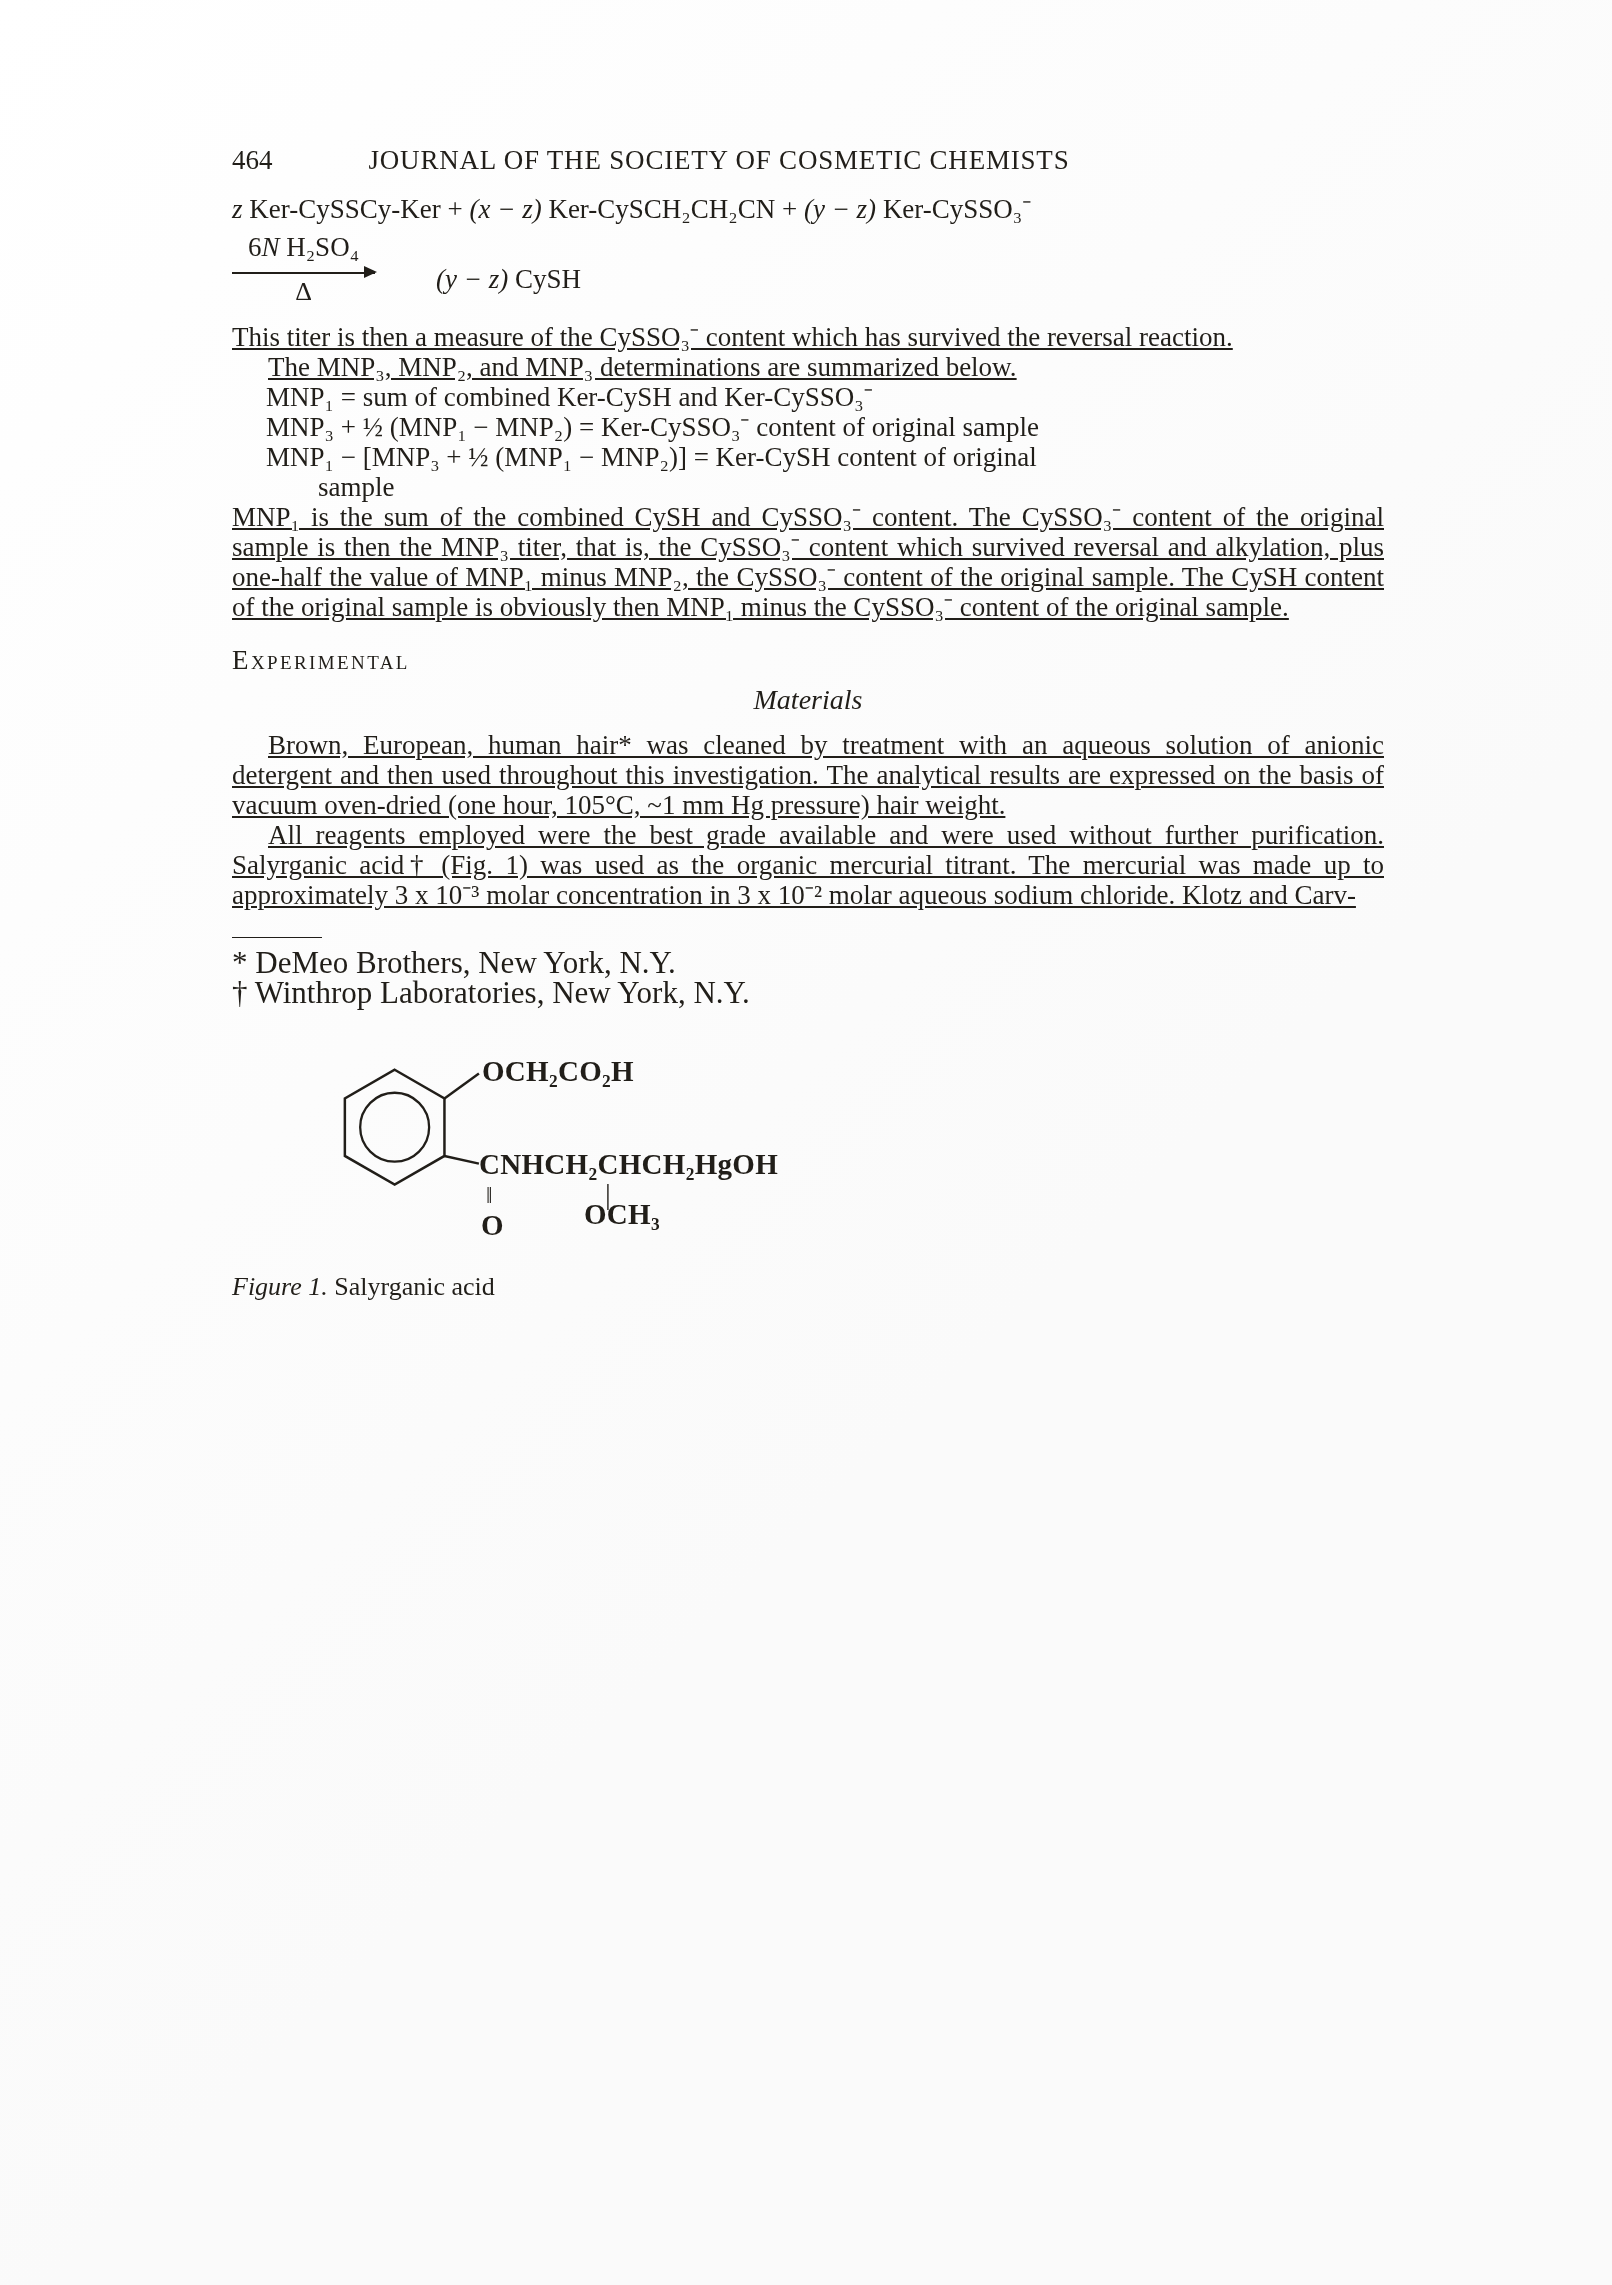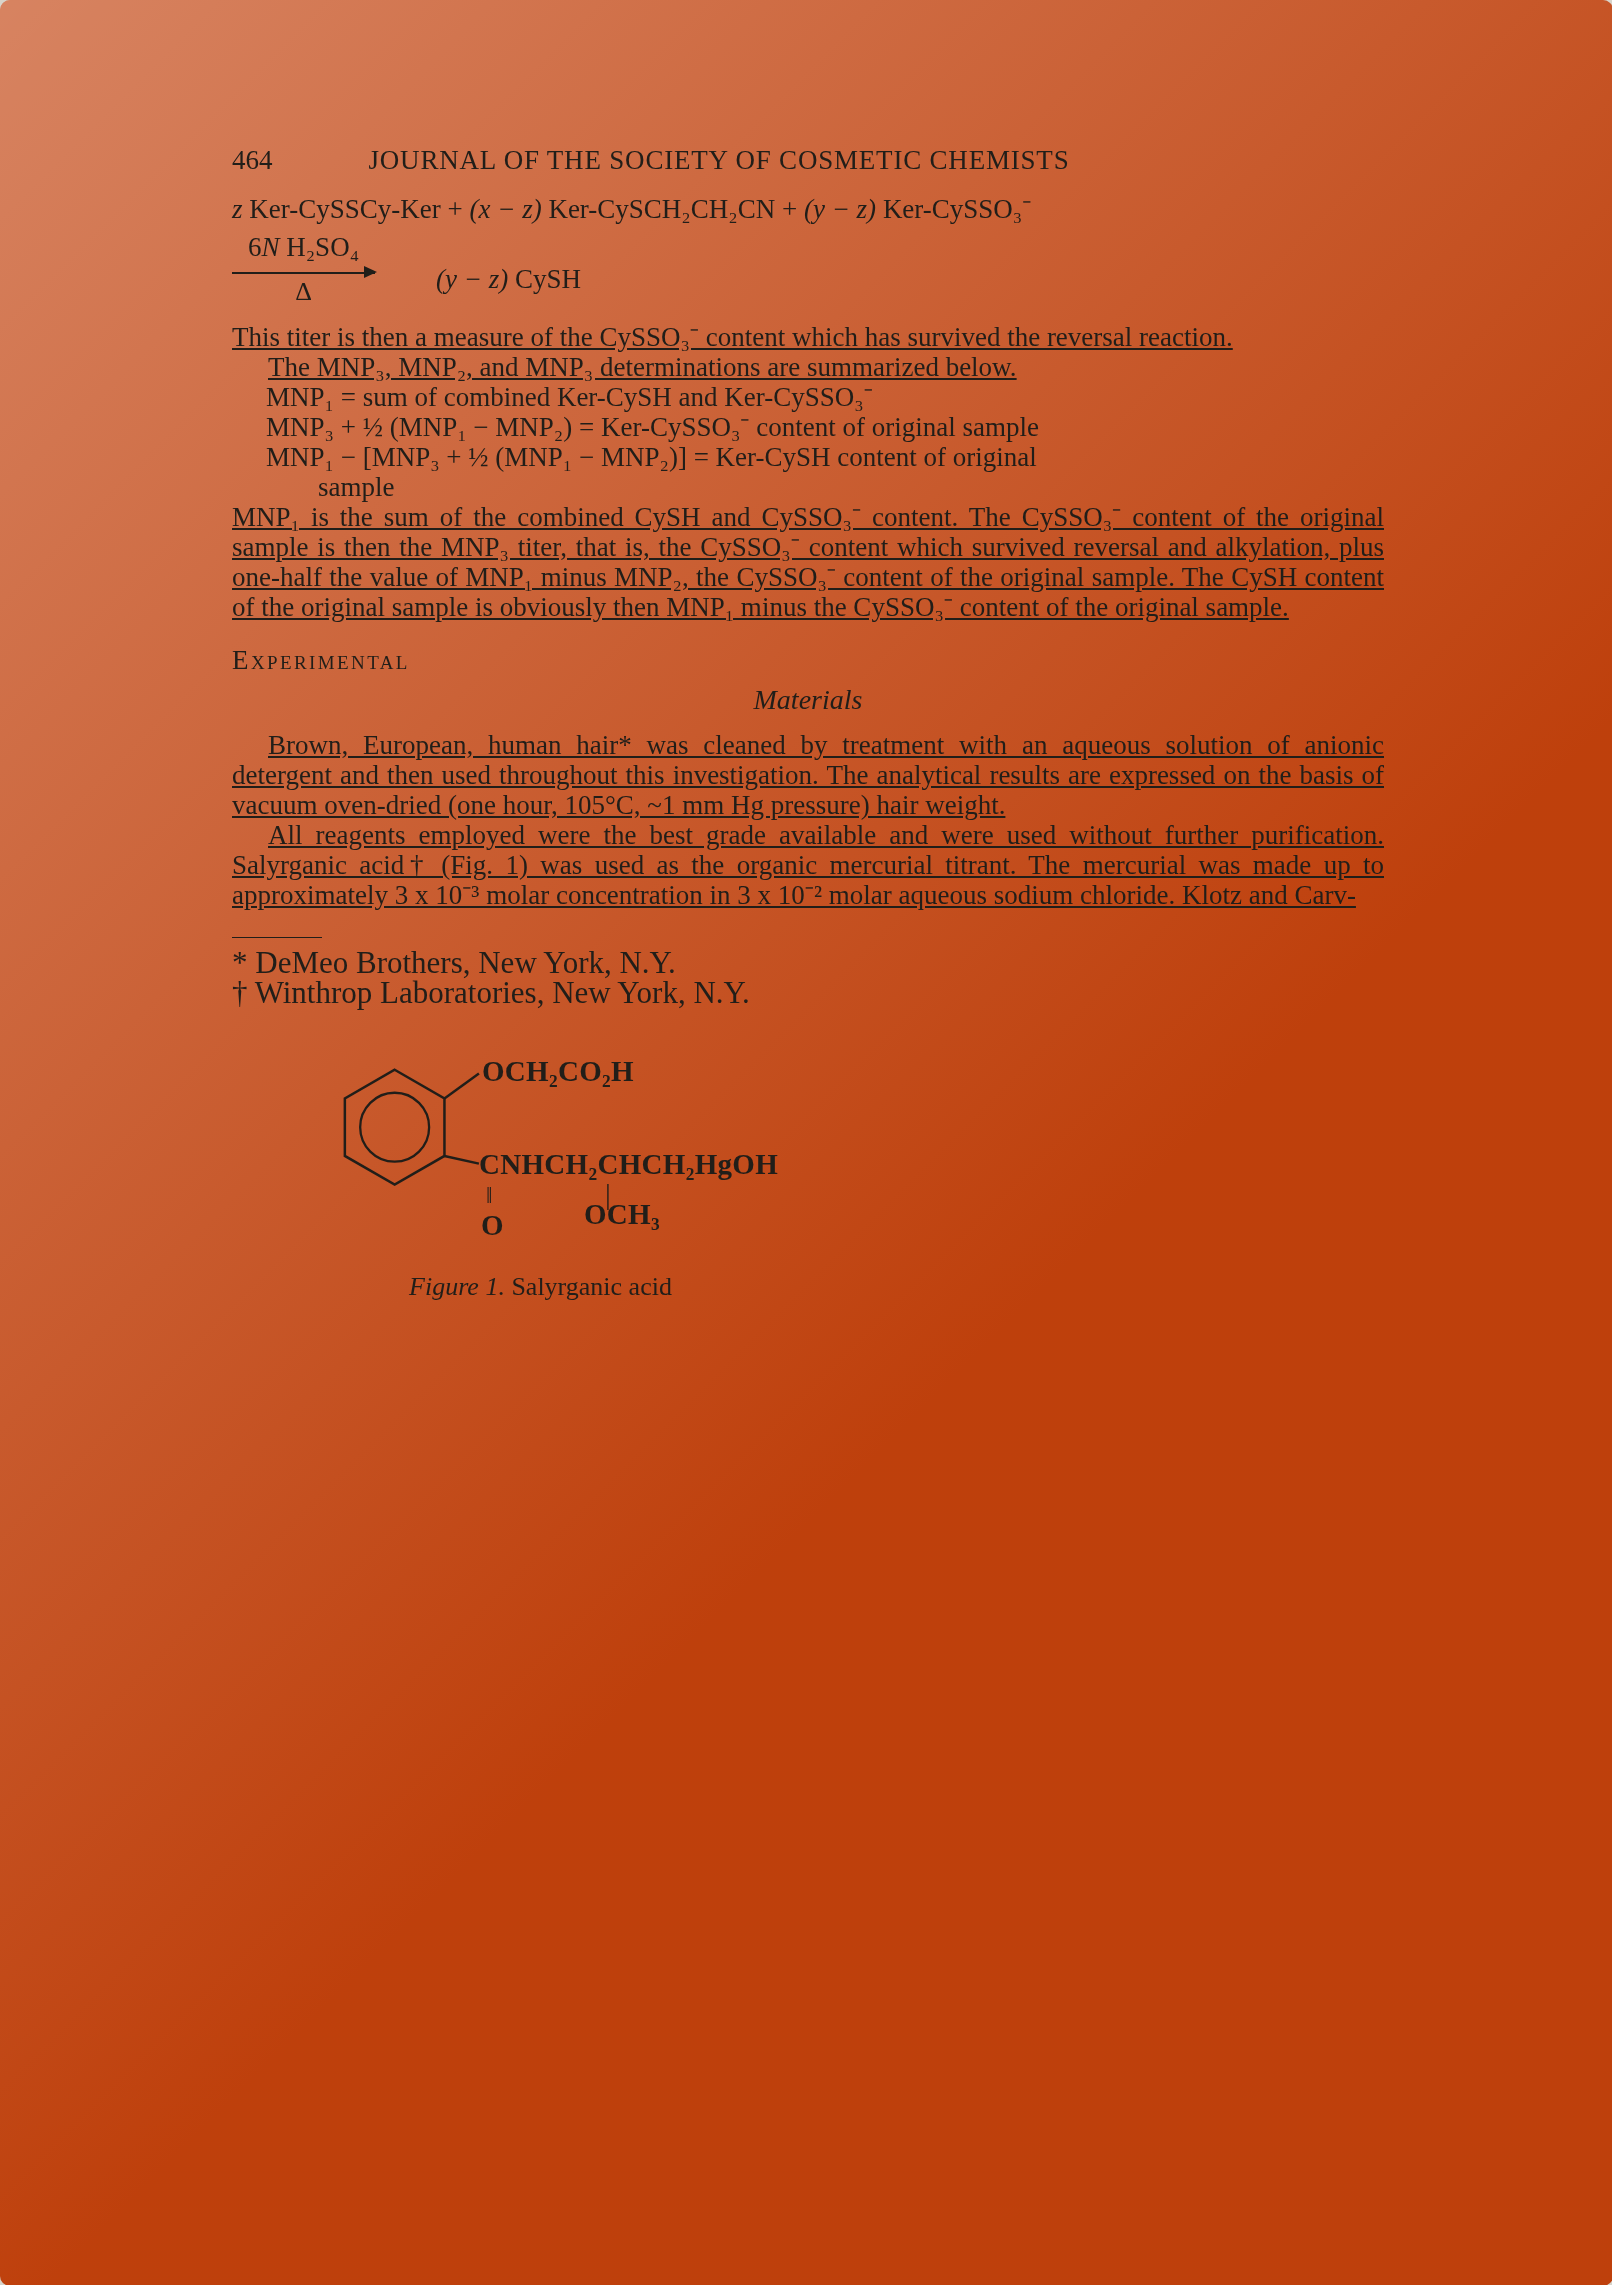--- a/index.html
+++ b/index.html
@@ -1,24 +1,23 @@
 <!DOCTYPE html>
 <html><head>
 <meta charset="utf-8">
 <style>
   html, body { margin: 0; padding: 0; background: #d8d4ca; }
   .page {
     position: relative;
     width: 1613px;
     height: 2286px;
-    background: #c2410c;
+    background: #ffffff;
     overflow: hidden;
     font-family: "Liberation Serif", serif;
     color: #211e19;
-    border-radius: 10px;
   }
   .page::before {
     content: "";
     position: absolute;
     inset: 0;
     background: linear-gradient(135deg, rgba(255,255,255,0.35), rgba(0,0,0,0.02) 60%);
     pointer-events: none;
   }
   .content {
     position: absolute;
@@ -67,21 +66,21 @@
 
   .figure { position: relative; margin-top: 27px; height: 287px; }
   .fig-svg { position: absolute; left: 19px; top: 3.8px; }
   .fig-label { position: absolute; font-weight: 700; font-size: 29px; letter-spacing: 0.3px; white-space: nowrap; }
   .lbl-och    { left: 250px; top: 21px; }
   .lbl-chain  { left: 247px; top: 114px; }
   .lbl-dbond  { left: 254px; top: 146px; font-size: 23px; font-weight: 400; }
   .lbl-o      { left: 249px; top: 175px; }
   .lbl-sbond  { left: 373px; top: 144px; font-weight: 400; }
   .lbl-och3   { left: 352px; top: 164px; }
-  .fig-caption { position: absolute; top: 237px; left: 0; width: 617px; text-align: center; font-size: 26px; }
+  .fig-caption { position: absolute; top: 237px; left: 0; width: 617px; text-align: left; font-size: 26px; }
 </style>
 </head>
 <body>
 
 <div class="page">
   <div class="content">
 
     <div class="header">
       <span>464</span>
       <span class="journal-title">JOURNAL OF THE SOCIETY OF COSMETIC CHEMISTS</span>

